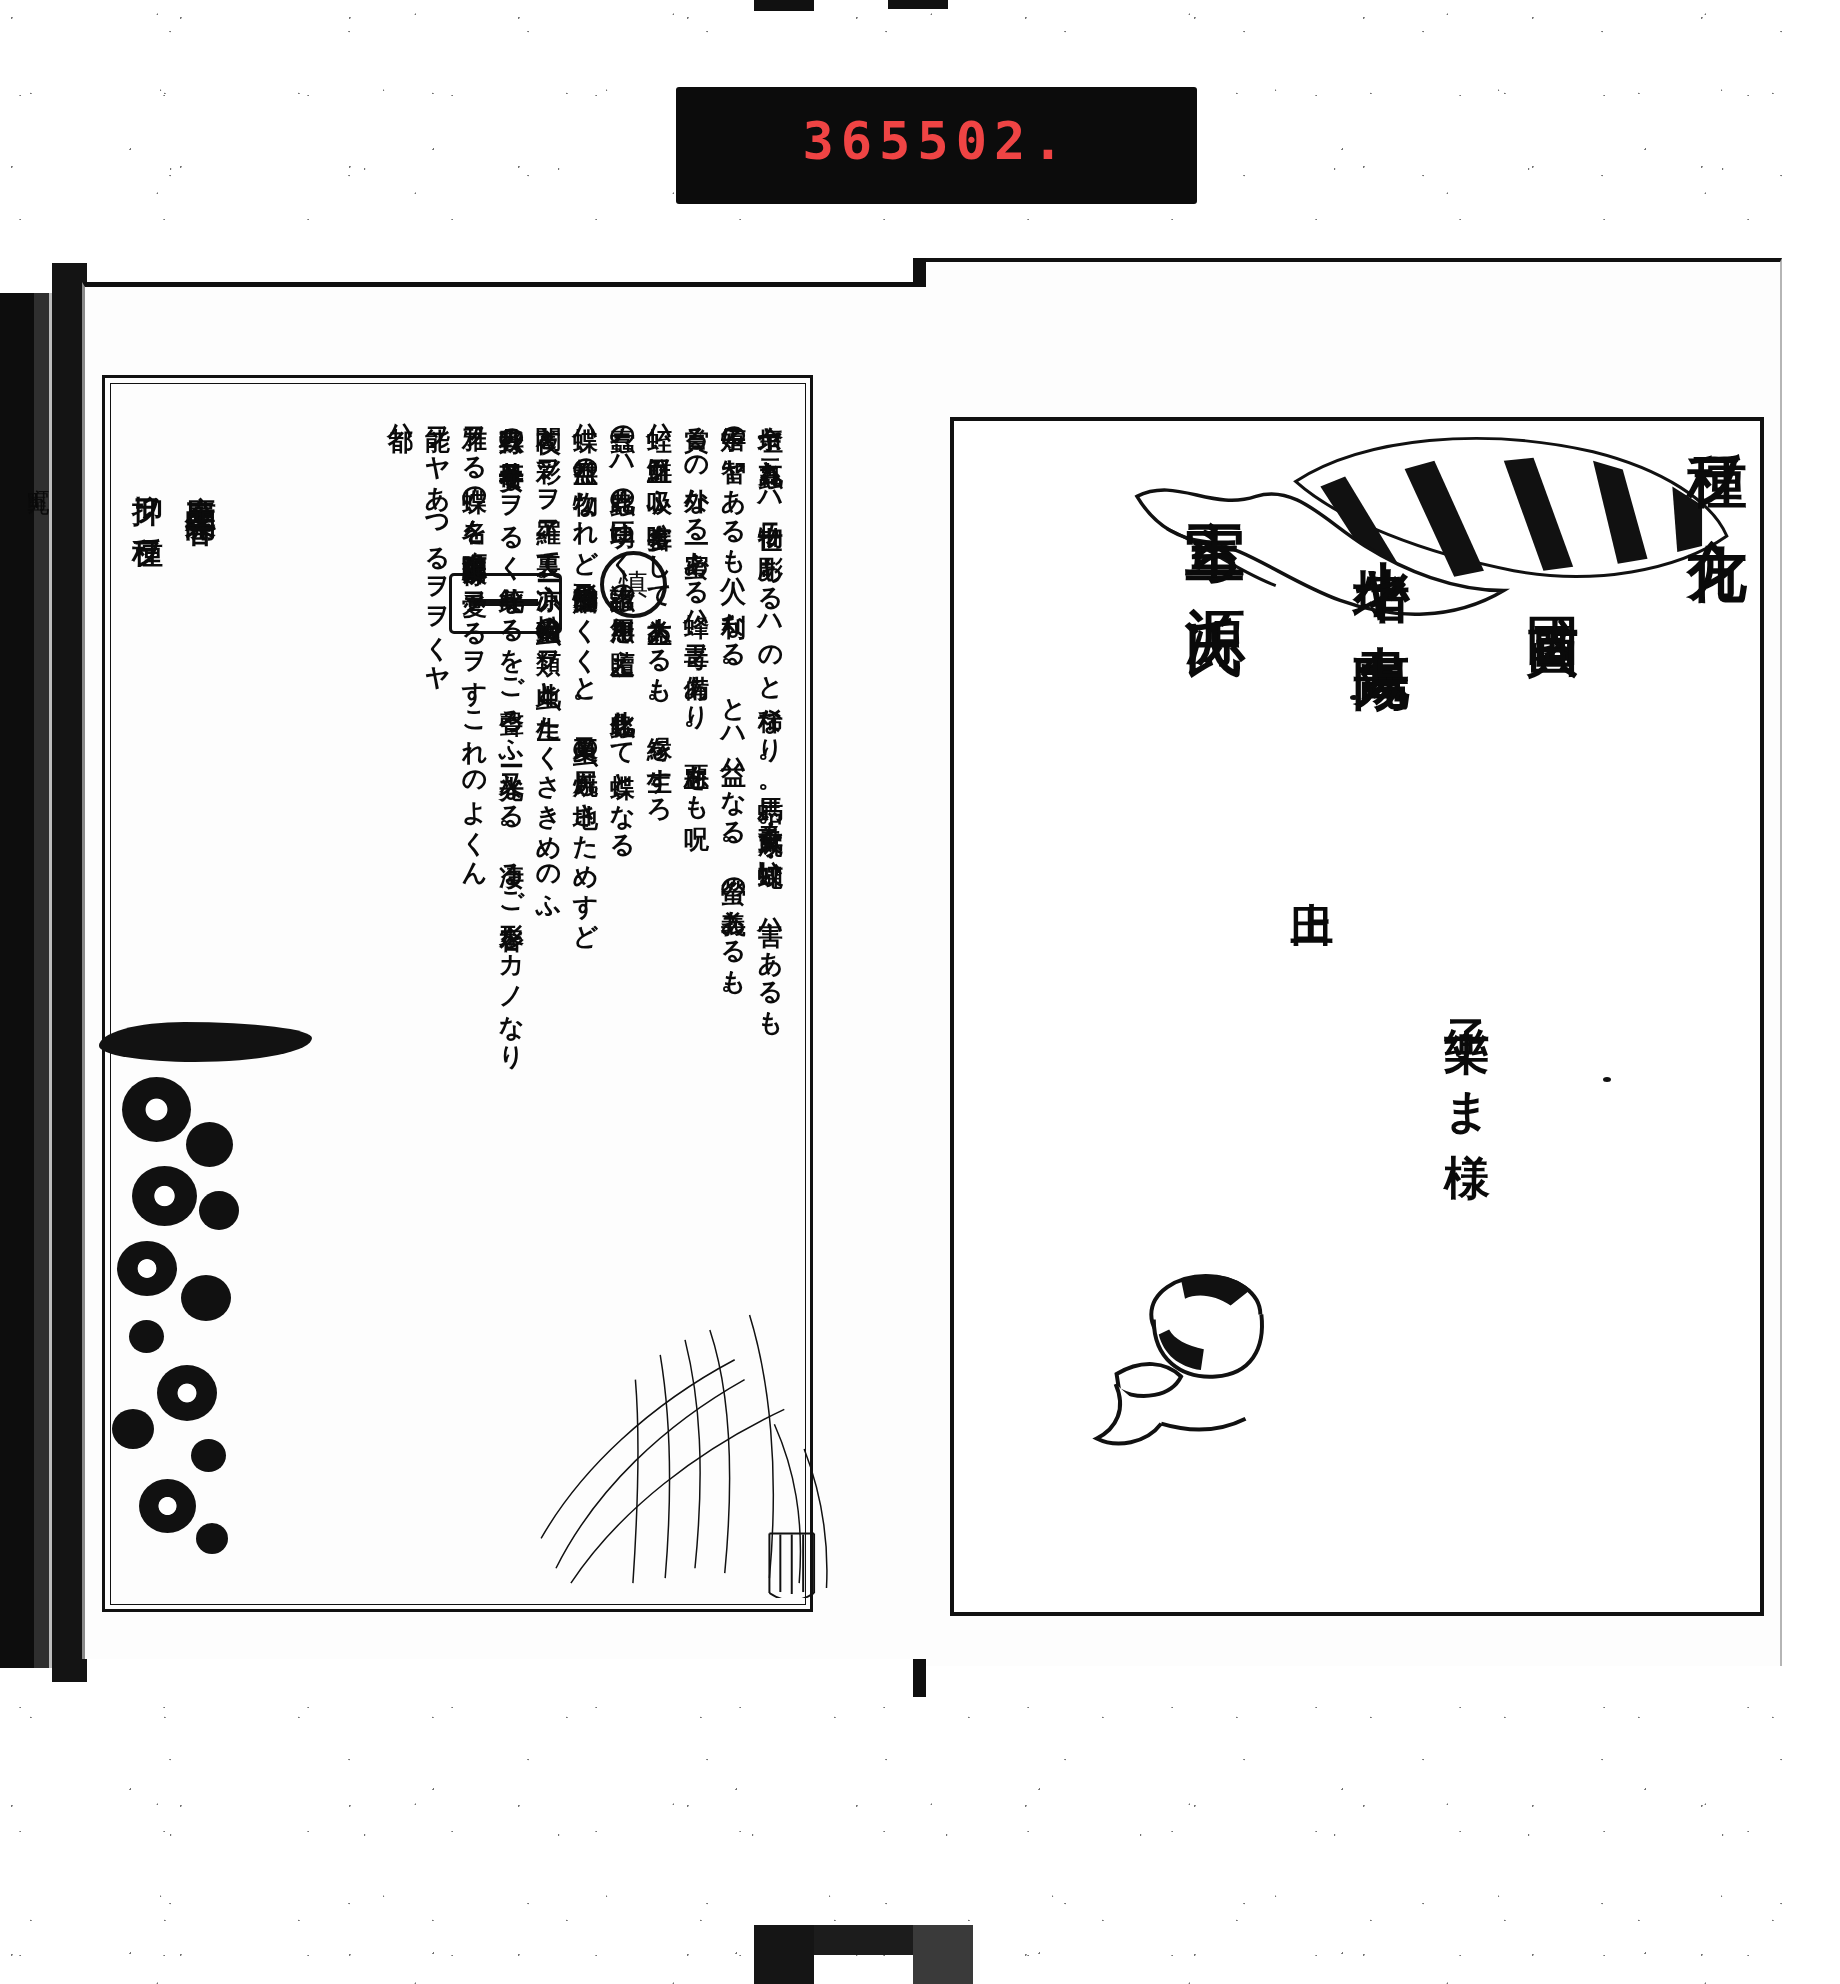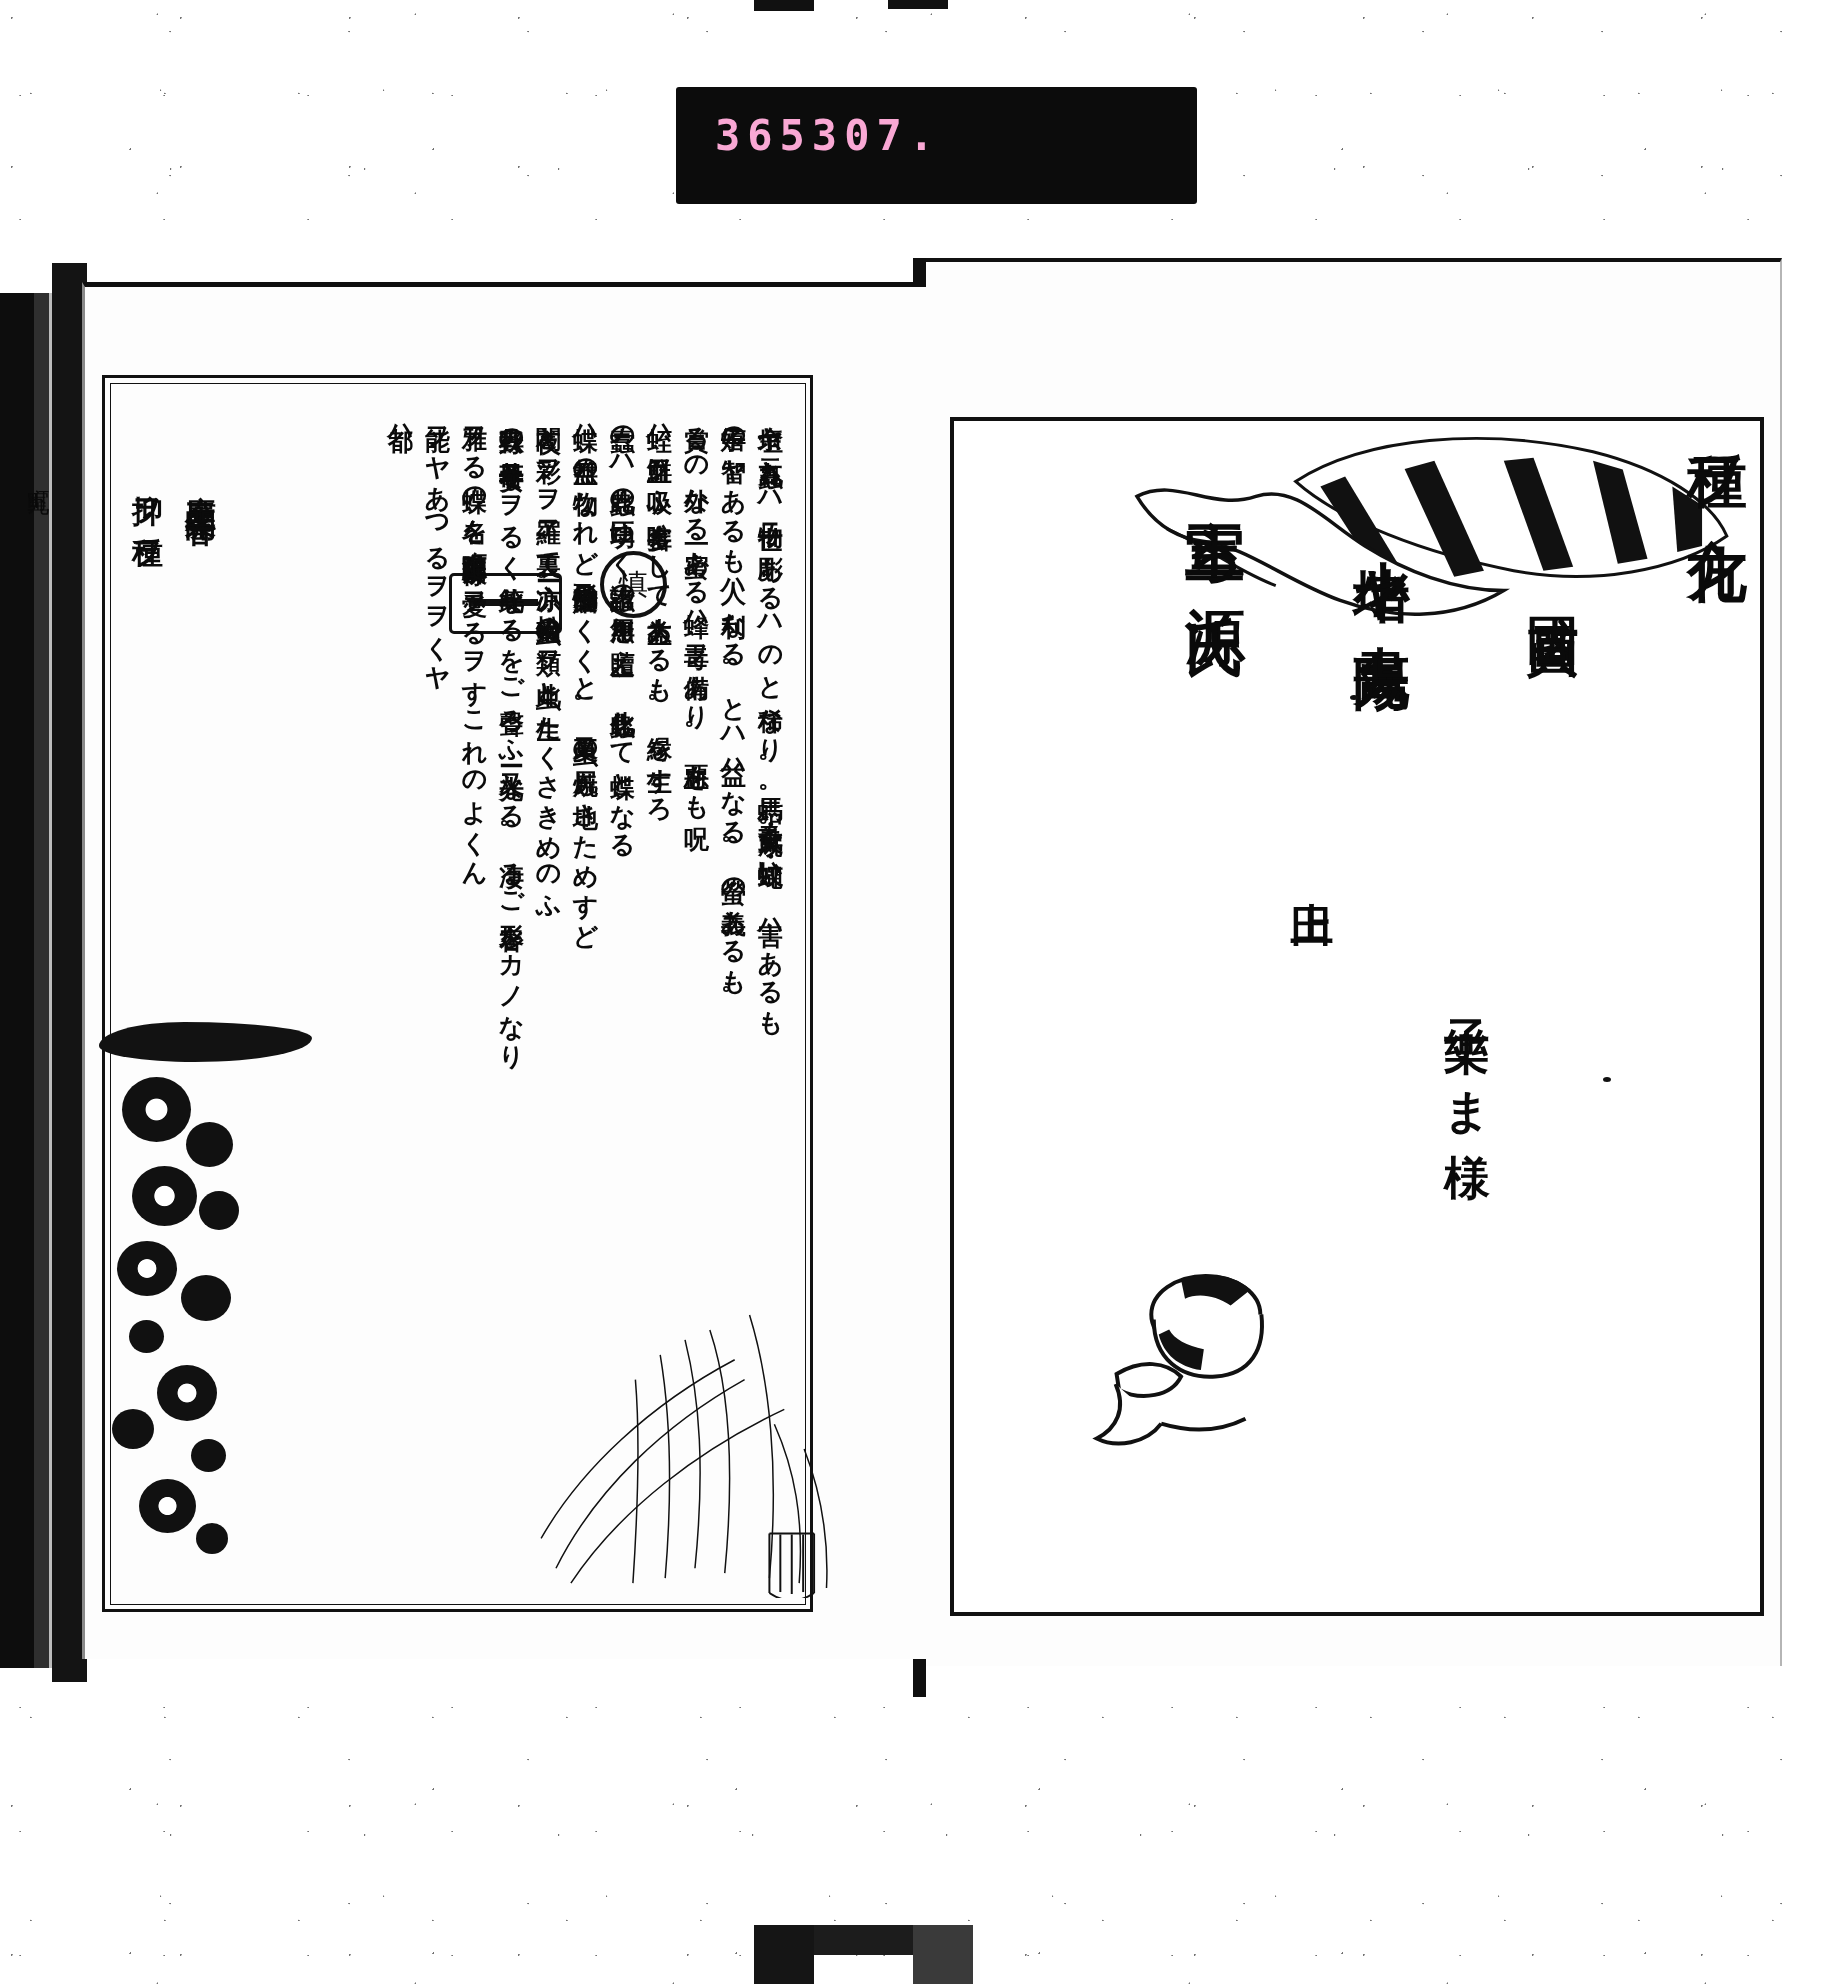--- a/index.html
+++ b/index.html
@@ -42,25 +42,25 @@
     height: 117px;
     background: #0c0c0c;
     border-radius: 3px;
   }
   .counter-bar .digits {
     position: absolute;
     top: 24px;
     left: 0;
     right: 0;
     display: flex;
-    justify-content: flex-start;
+    justify-content: center;
     padding: 0 39px;
-    color: #f9a8d4;
+    color: #ef4444;
     font-family: "DejaVu Sans Mono", monospace;
-    font-size: 42px;
+    font-size: 52px;
     font-weight: 700;
     letter-spacing: 7px;
   }
 
   
   .top-mark {
     position: absolute;
     background: #111;
   }
   #top-mark-a { left: 754px; top: 0; width: 60px; height: 11px; }
@@ -346,21 +346,21 @@
 <body>
 
 <div class="scan-noise"></div>
 
 <div class="top-mark" id="top-mark-a"></div>
 <div class="top-mark" id="top-mark-b"></div>
 
 <div class="counter-bar">
   <div class="digits">
     <span>365</span>
-    <span>307.</span>
+    <span>502.</span>
   </div>
 </div>
 
 <div class="book">
 
   <div class="book-left-edge"></div>
   <div class="book-left-edge2"></div>
   <div class="spine-shadow"></div>
 
   <div class="page" id="page-left"></div>

